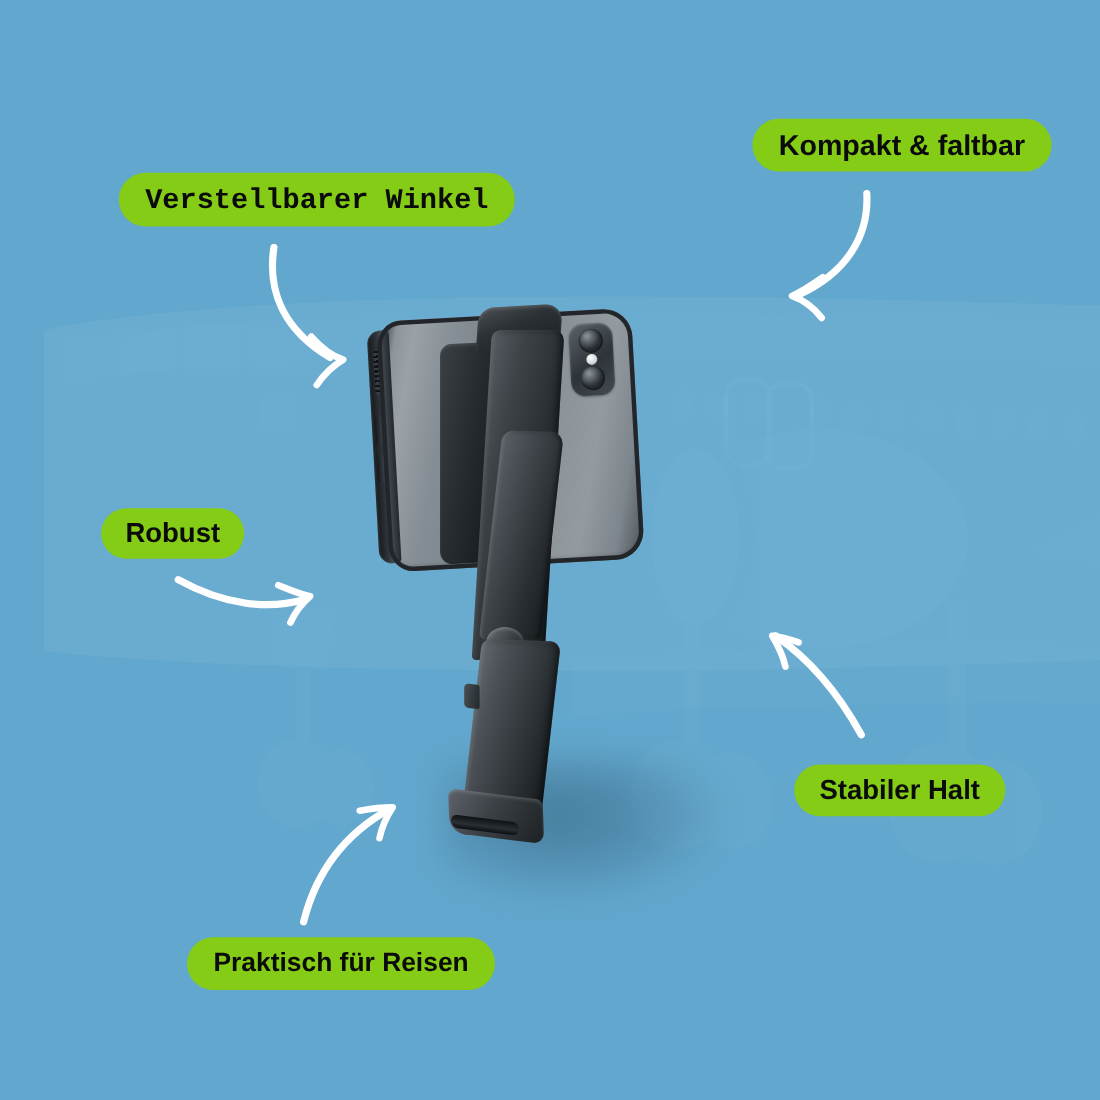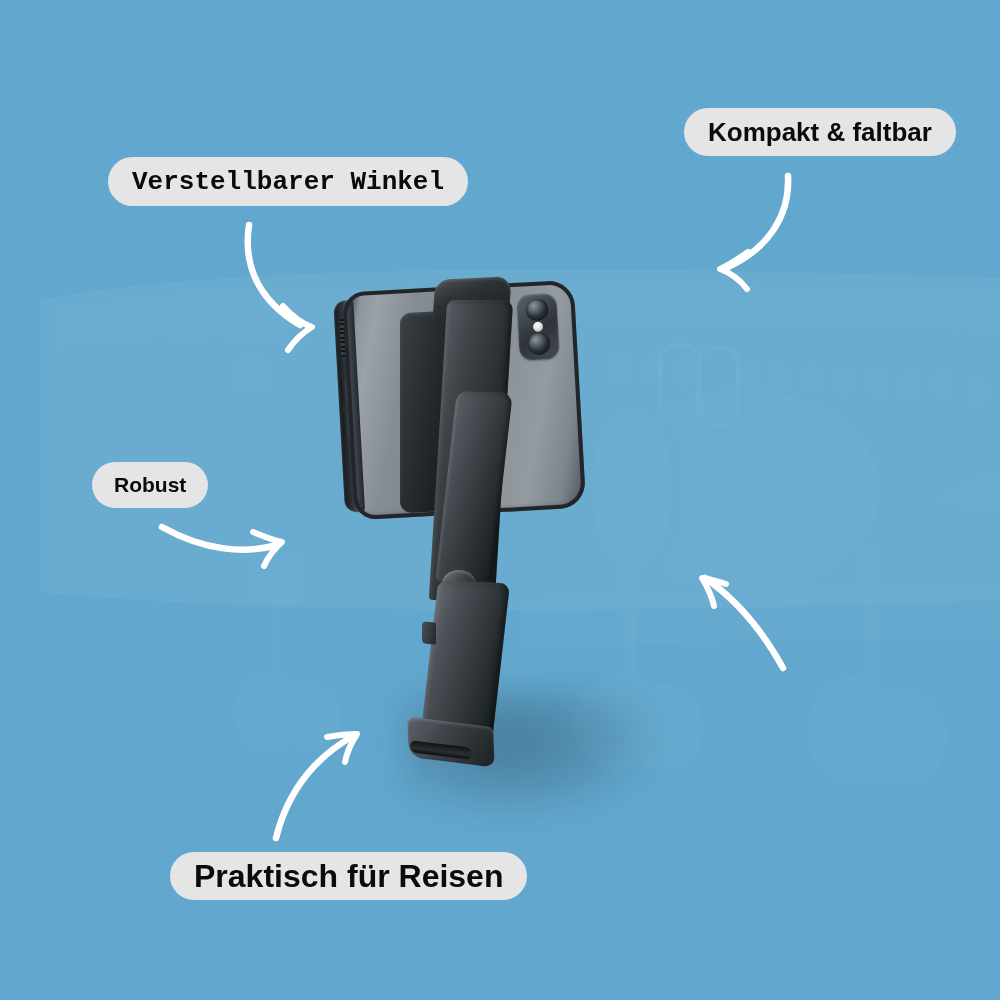--- a/index.html
+++ b/index.html
@@ -270,33 +270,33 @@
     border-radius: 4px 2px 2px 4px;
     transform: skewY(6deg);
   }
 
   
   .badge {
     position: absolute;
     display: flex;
     align-items: center;
     justify-content: center;
-    background: #e5e5e5;
+    background: #84cc16;
     color: #0b0b0c;
     font-family: "Liberation Sans", sans-serif;
     font-weight: bold;
     white-space: nowrap;
     box-sizing: border-box;
   }
 
   .badge-b1 { left: 108px; top: 157px; height: 49px; padding: 0 24px; border-radius: 26px; font-size: 26px; font-family: Liberation Mono, monospace; }
   .badge-b2 { left: 684px; top: 108px; height: 48px; padding: 0 24px; border-radius: 26px; font-size: 26px; }
-  .badge-b3 { left: 92px;  top: 462px; height: 46px; padding: 16px 22px; border-radius: 24px; font-size: 21px; }
+  .badge-b3 { left: 92px;  top: 462px; height: 46px; padding: 16px 22px; border-radius: 24px; font-size: 25px; }
   .badge-b4 { left: 722px; top: 695px; height: 47px; padding: 0 23px; border-radius: 25px; font-size: 25px; }
-  .badge-b5 { left: 170px; top: 852px; height: 48px; padding: 0 24px; border-radius: 26px; font-size: 32px; }
+  .badge-b5 { left: 170px; top: 852px; height: 48px; padding: 0 24px; border-radius: 26px; font-size: 24px; }
 
   
   #arrows {
     position: absolute;
     inset: 0;
     width: 1000px;
     height: 1000px;
     pointer-events: none;
   }
 </style>
@@ -440,17 +440,20 @@
 
   <div class="badge badge-b1">
     <span>Verstellbarer Winkel</span>
   </div>
   <div class="badge badge-b2">
     <span>Kompakt &amp; faltbar</span>
   </div>
   <div class="badge badge-b3">
     <span>Robust</span>
   </div>
+  <div class="badge badge-b4">
+    <span>Stabiler Halt</span>
+  </div>
   <div class="badge badge-b5">
     <span>Praktisch für Reisen</span>
   </div>
 
 </div>
 
 </body></html>

